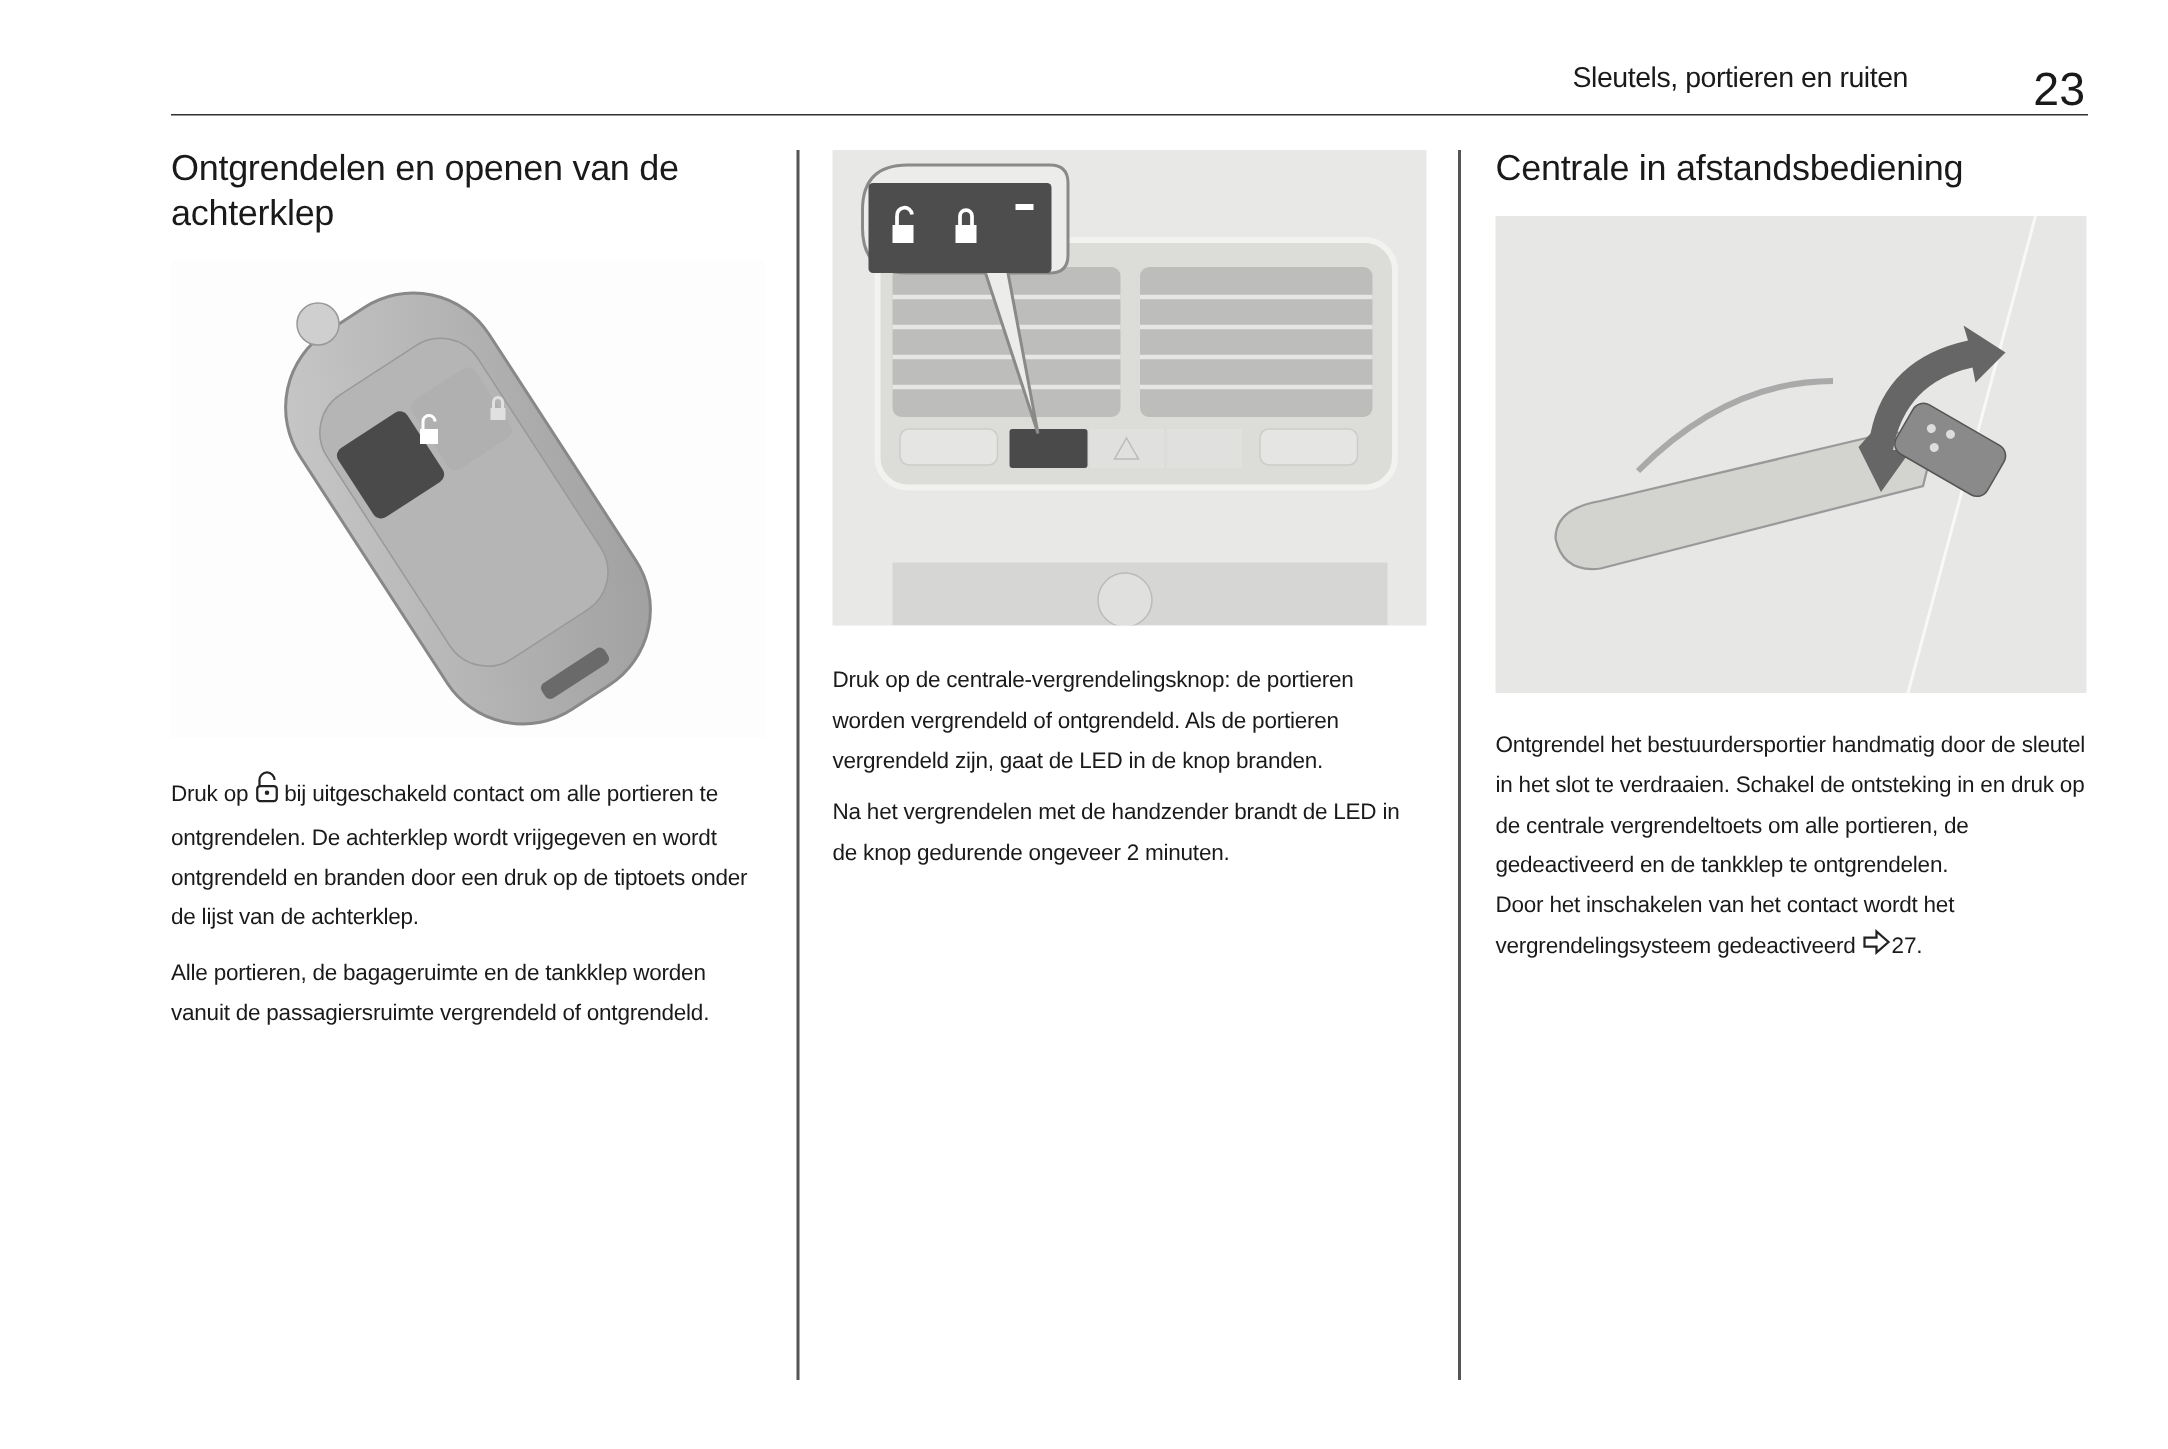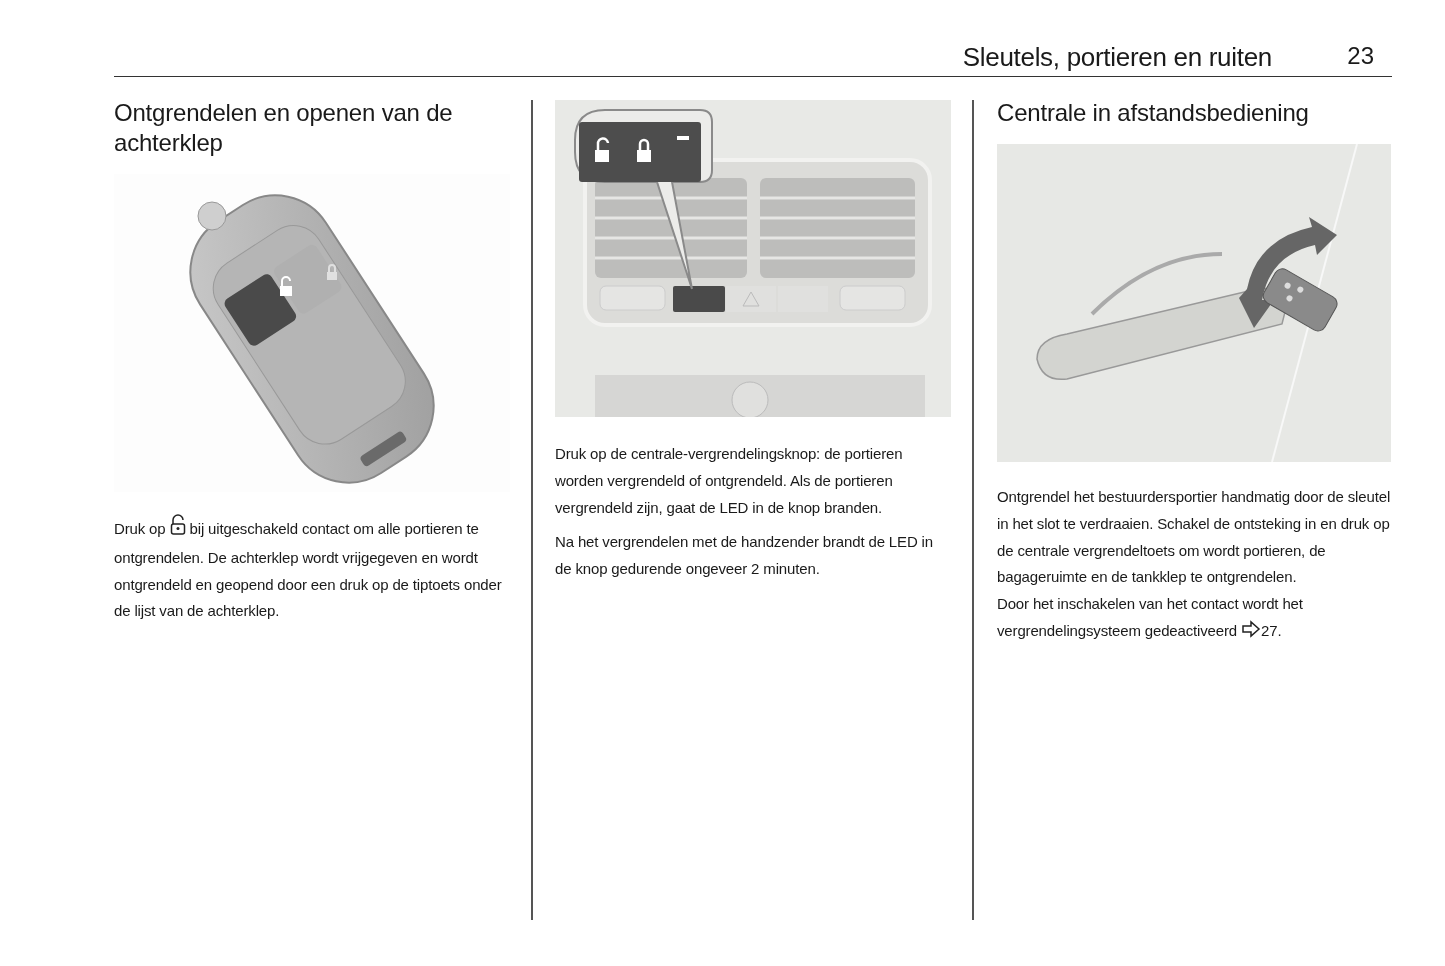--- a/index.html
+++ b/index.html
@@ -5,24 +5,24 @@
   html, body { margin: 0; padding: 0; background: #ffffff; }
   body {
     width: 1445px; height: 966px; position: relative; overflow: hidden;
     font-family: "Liberation Sans", sans-serif; color: #1a1a1a;
   }
   .header {
     position: absolute; left: 114px; top: 40px; width: 1278px; height: 36px;
     border-bottom: 1.5px solid #333;
   }
   .header-title {
-    position: absolute; right: 120px; top: 2px; font-size: 26px; letter-spacing: -0.3px;
+    position: absolute; right: 120px; top: 2px; font-size: 19px; letter-spacing: -0.3px;
   }
   .header-page {
-    position: absolute; right: 18px; top: 2px; font-size: 24px;
+    position: absolute; right: 2px; top: 2px; font-size: 31px;
   }
   .divider {
     position: absolute; top: 100px; width: 2px; height: 820px; background: #555;
   }
   .col { position: absolute; top: 98px; }
   .col1 { left: 114px; width: 400px; }
   .col2 { left: 555px; width: 400px; }
   .col3 { left: 997px; width: 400px; }
   h2 {
     font-size: 24px; font-weight: normal; margin: 0; line-height: 30px; letter-spacing: -0.2px;
@@ -73,22 +73,23 @@
           <rect x="-5" y="0" width="10" height="8" fill="#e0e0e0"></rect>
           <path d="M-3 0 v-4 a3 3 0 0 1 6 0 v4" stroke="#e0e0e0" stroke-width="2" fill="none"></path>
         </g>
     </svg>
   </div>
   <p style="margin-top:22px; width:396px;">
     <span>Druk op </span><span class="inline-icon"><svg width="16" height="22" viewBox="0 0 16 22">
           <path d="M3 10 V6 a5 5 0 0 1 10 0" stroke="#222" stroke-width="1.5" fill="none"></path>
           <rect x="1.5" y="10" width="13" height="10" rx="2" stroke="#222" stroke-width="1.5" fill="none"></rect>
           <circle cx="8" cy="14.5" r="1.5" fill="#222"></circle>
-        </svg></span><span> bij uitgeschakeld contact om alle portieren te ontgrendelen. De achterklep wordt vrijgegeven en wordt ontgrendeld en geopend door een druk op de tiptoets onder de lijst van de achterklep.</span>
+        </svg></span><span> bij uitgeschakeld contact om alle portieren te ontgrendelen. De achterklep wordt vrijgegeven en wordt ontgrendeld en branden door een druk op de tiptoets onder de lijst van de achterklep.</span>
   </p>
+  <p style="margin-top:10px; width:396px;">Alle portieren, de bagageruimte en de tankklep worden vanuit de passagiersruimte vergrendeld of ontgrendeld.</p>
 </div>
 
 <div class="col col2">
   <div class="fig" style="margin-top:2px; width:396px; height:317px; background:#e8e9e6;">
     <svg width="396" height="317" viewBox="0 0 396 317">
       <rect x="30" y="60" width="345" height="165" rx="20" fill="#dcdcd9" stroke="#f2f2f0" stroke-width="4"></rect>
       <rect x="40" y="78" width="152" height="100" rx="6" fill="#bdbdbb"></rect>
       <rect x="205" y="78" width="155" height="100" rx="6" fill="#bdbdbb"></rect>
       <g stroke="#e6e6e4" stroke-width="3">
         <line x1="40" y1="98" x2="192" y2="98"></line>
@@ -132,19 +133,19 @@
       <path d="M40 215 q0 -20 30 -25 l190 -45 q30 -3 30 15 l-5 20 l-215 55 q-25 3 -30 -20 z" fill="#d3d4d0" stroke="#999" stroke-width="1.5"></path>
       <path d="M250 145 q10 -50 65 -62 l-3 -10 l28 18 l-20 20 l-2 -10 q-45 10 -53 55 l12 0 l-20 28 l-15 -30 z" fill="#666"></path>
       <g transform="translate(295,150) rotate(30)">
         <rect x="-25" y="-18" width="70" height="38" rx="8" fill="#8a8a8a" stroke="#555"></rect>
         <circle cx="-8" cy="-5" r="3" fill="#ddd"></circle>
           <circle cx="5" cy="-8" r="3" fill="#ddd"></circle>
           <circle cx="0" cy="5" r="3" fill="#ddd"></circle>
       </g>
     </svg>
   </div>
-  <p style="margin-top:22px; width:396px;">Ontgrendel het bestuurdersportier handmatig door de sleutel in het slot te verdraaien. Schakel de ontsteking in en druk op de centrale vergrendeltoets om wordt portieren, de bagageruimte en de tankklep te ontgrendelen.</p>
+  <p style="margin-top:22px; width:396px;">Ontgrendel het bestuurdersportier handmatig door de sleutel in het slot te verdraaien. Schakel de ontsteking in en druk op de centrale vergrendeltoets om alle portieren, de gedeactiveerd en de tankklep te ontgrendelen.</p>
   <p style="margin-top:0; width:396px;">
     <span>Door het inschakelen van het contact wordt het vergrendelingsysteem gedeactiveerd </span><span class="inline-icon"><svg width="20" height="18" viewBox="0 0 20 18">
           <path d="M2 6 h8 v-4 l8 7 l-8 7 v-4 h-8 z" stroke="#222" stroke-width="1.5" fill="none"></path>
         </svg></span><span>27.</span>
   </p>
 </div>
 
 </body></html>

